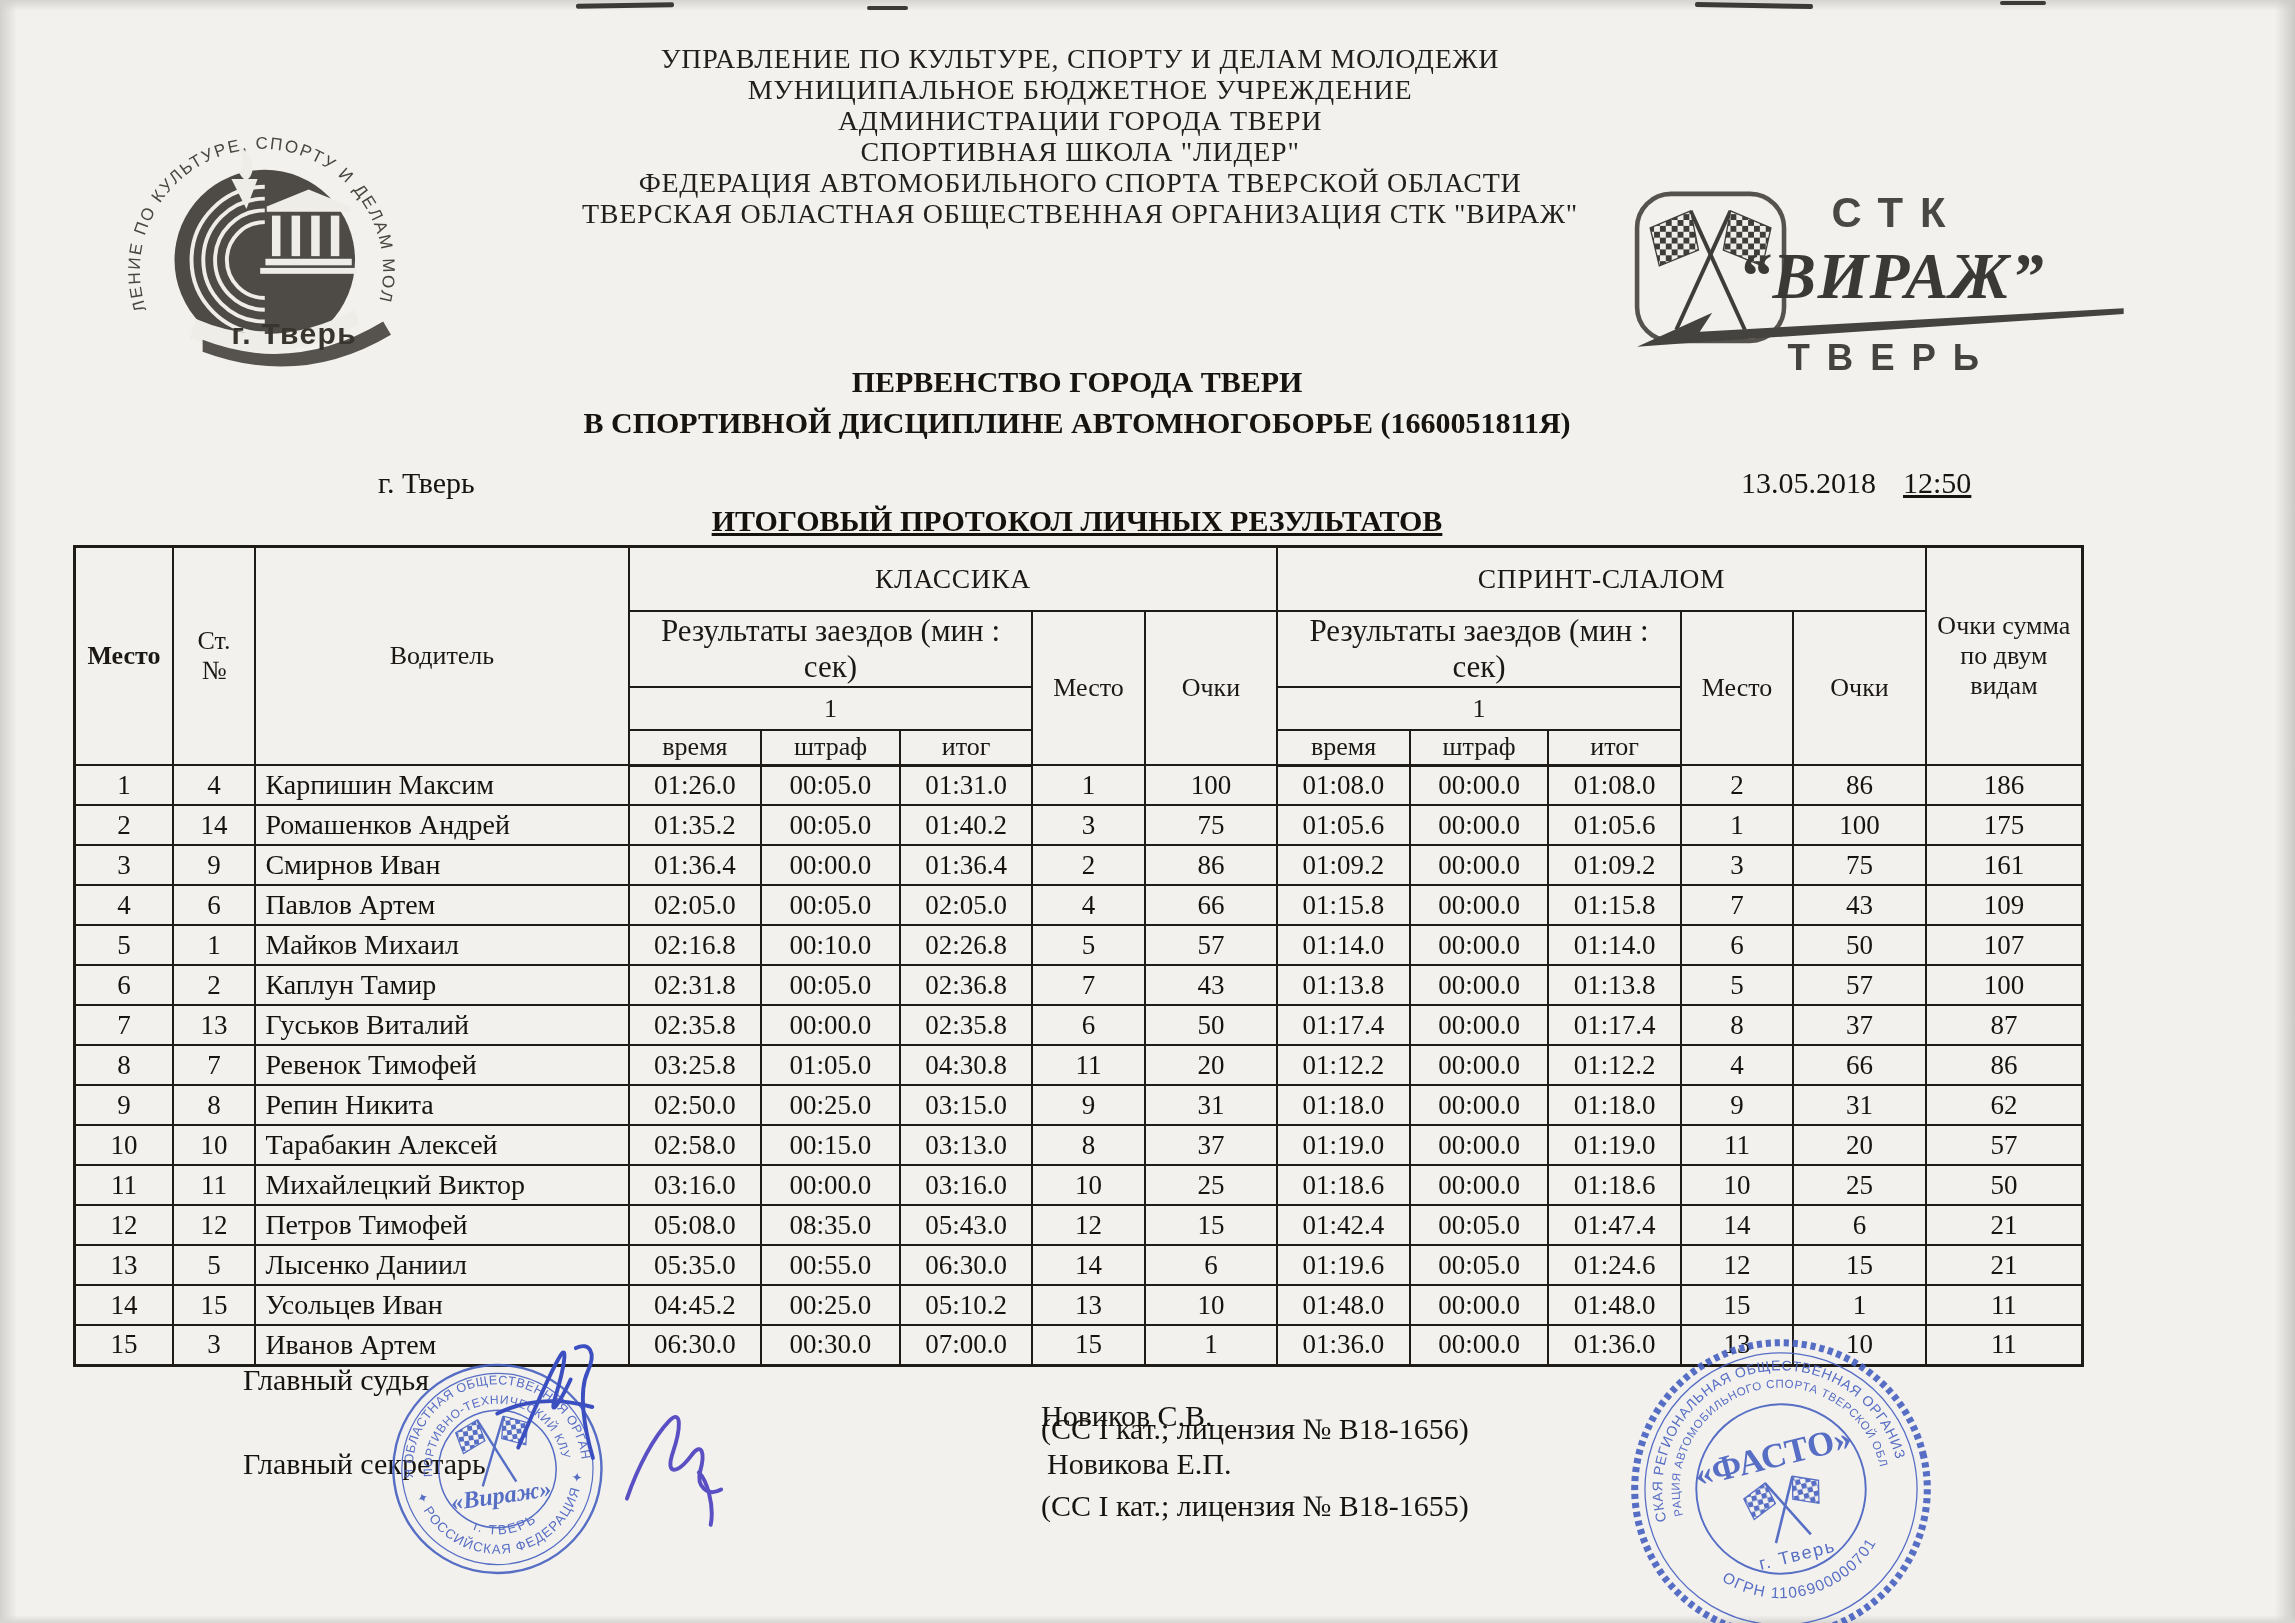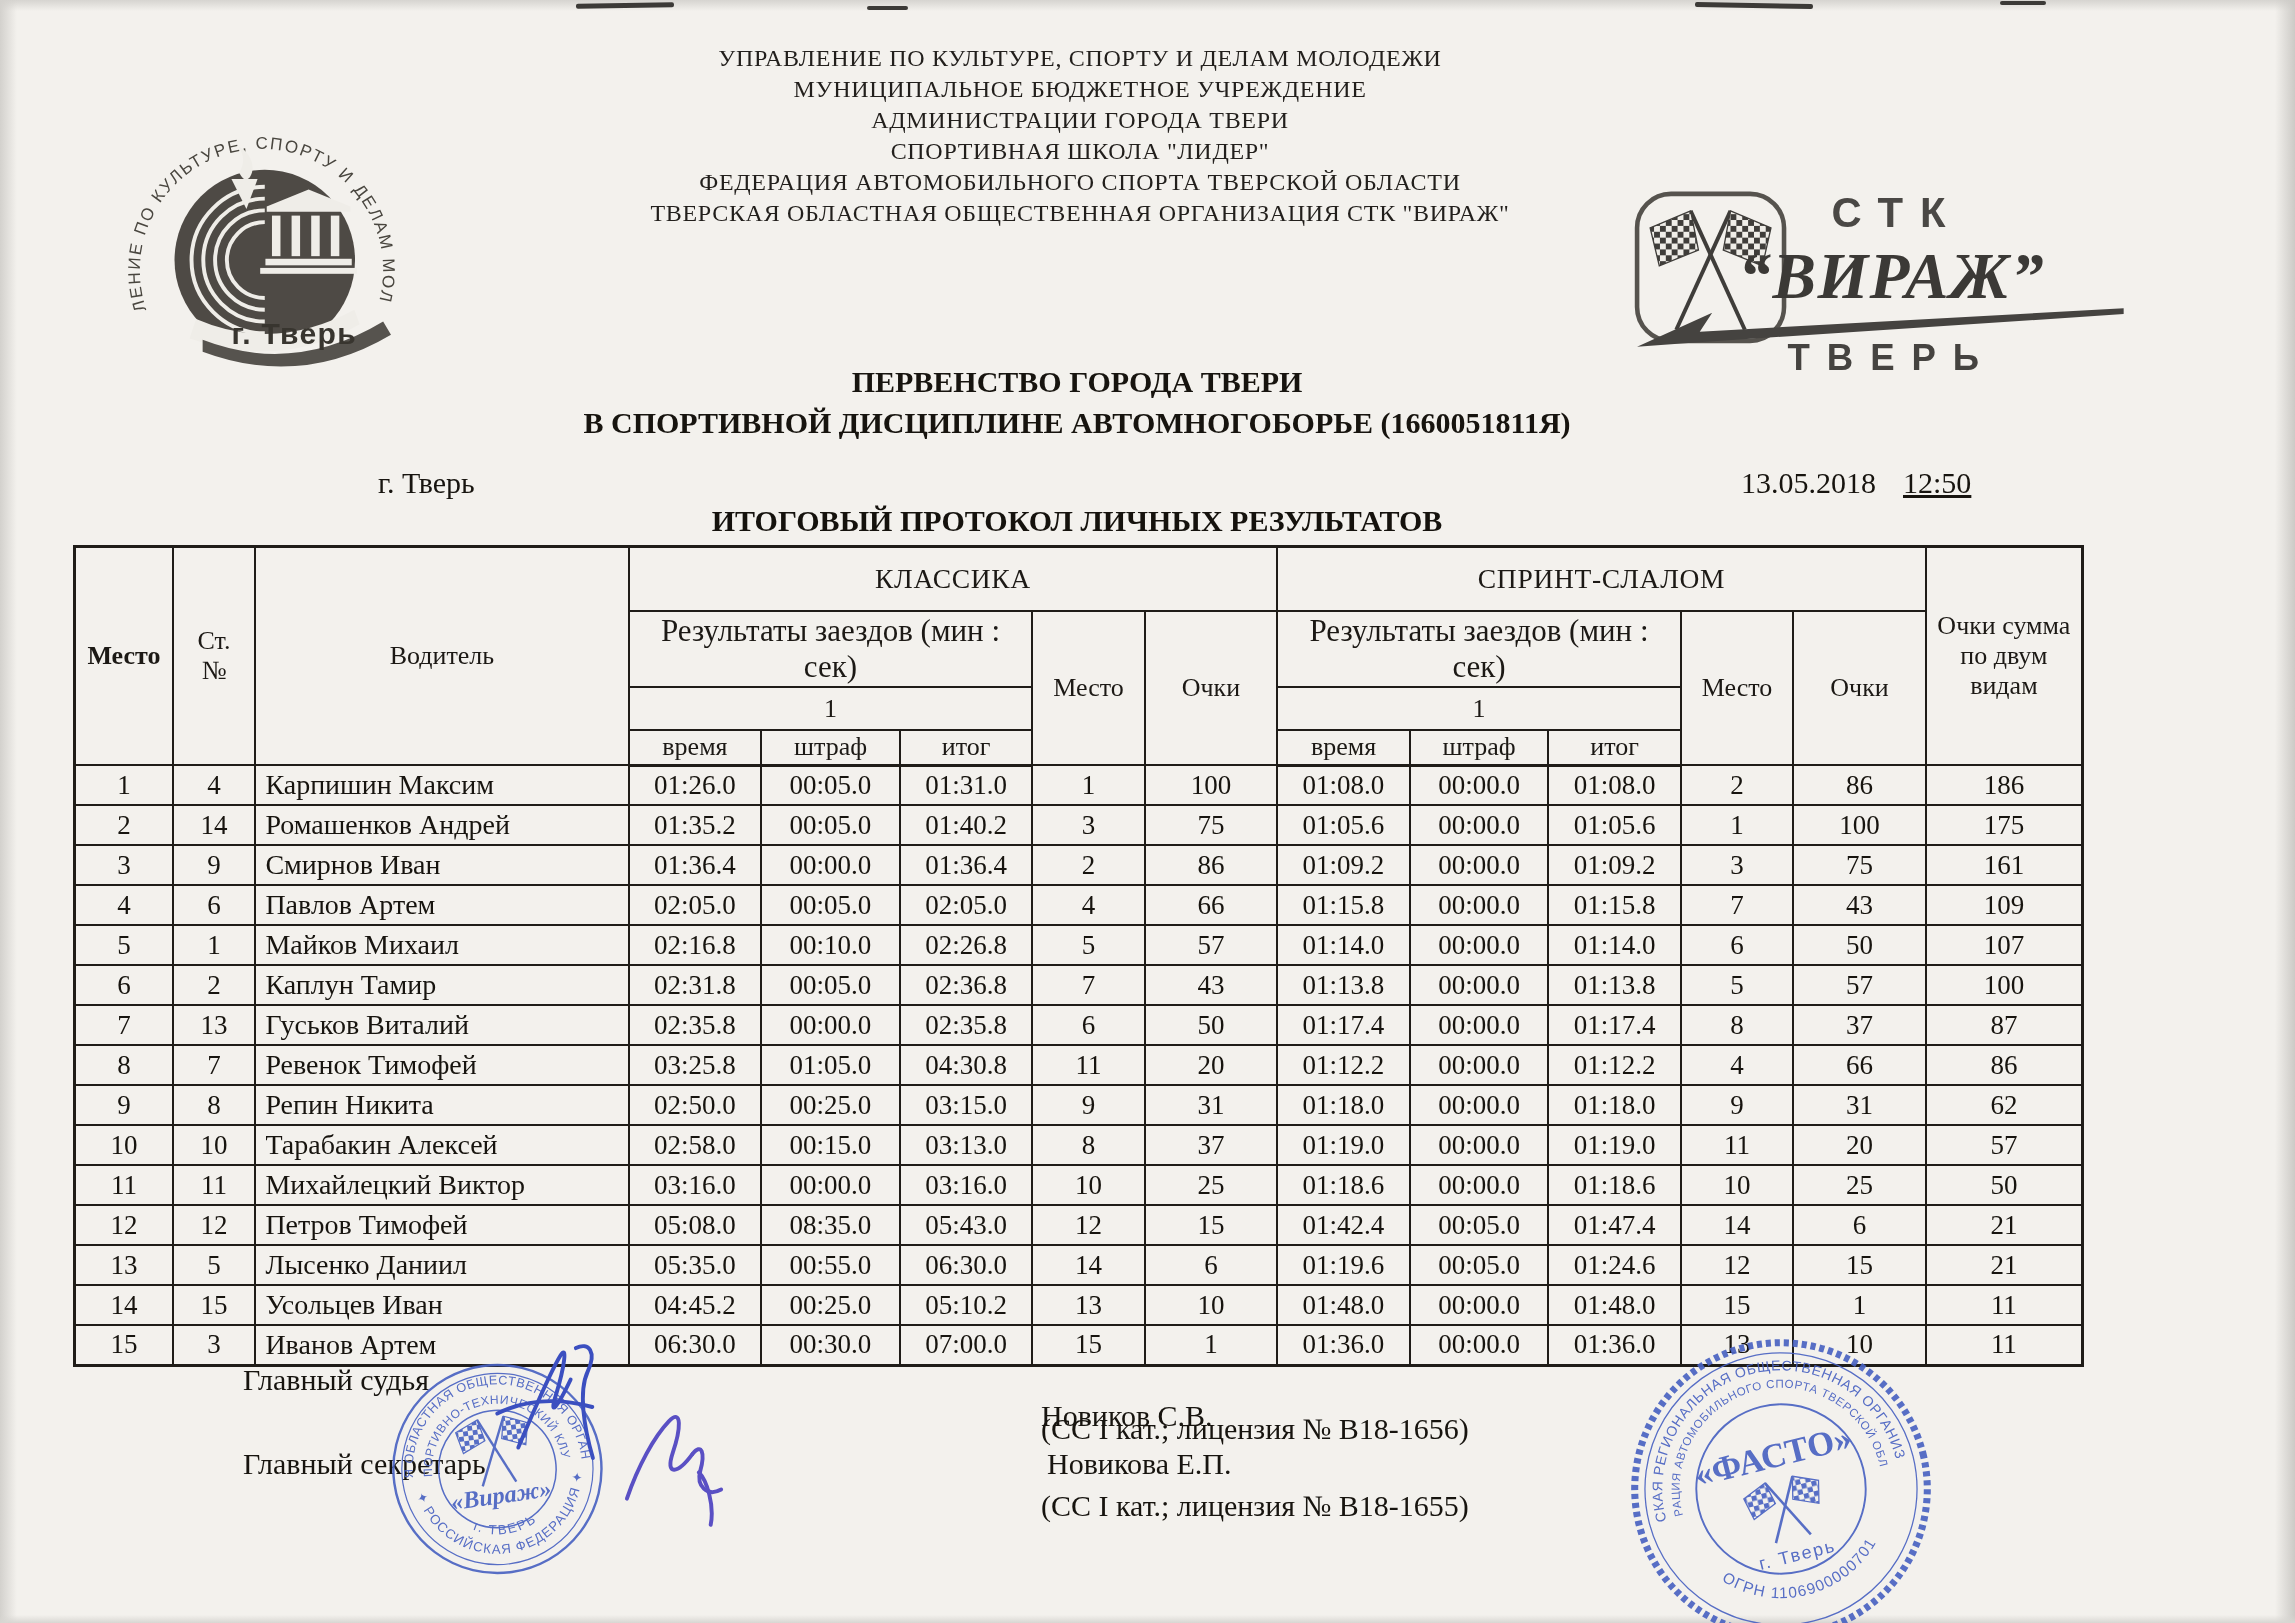--- a/index.html
+++ b/index.html
@@ -6,27 +6,27 @@
   body{width:2295px;height:1623px;background:#e9e7e3;font-family:"Liberation Serif","DejaVu Serif",serif;color:#1e1b18;}
   .page{position:relative;width:2295px;height:1623px;background:#f3f1ed;overflow:hidden;}
   
   .edge{position:absolute;pointer-events:none;}
   .edge.top{left:0;top:0;width:2295px;height:10.5px;background:linear-gradient(#d6d4d0,rgba(214,212,208,0));}
   .edge.left{left:0;top:0;width:17px;height:1623px;background:linear-gradient(90deg,#d3d1cd,rgba(211,209,205,0));}
   .edge.right{right:0;top:0;width:19.6px;height:1623px;background:linear-gradient(270deg,#cccac6,rgba(204,202,198,0));}
   .edge.bottom{left:0;bottom:0;width:2295px;height:7.9px;background:linear-gradient(0deg,#d8d6d2,rgba(216,214,210,0));}
   .artifact{position:absolute;background:#3c3a37;border-radius:2px;}
   
-  .org-block{position:absolute;left:491px;top:43px;width:1178px;text-align:center;font-size:24px;line-height:31px;letter-spacing:0.7px;color:#221f1c;}
+  .org-block{position:absolute;left:491px;top:43px;width:1178px;text-align:center;font-size:28px;line-height:31px;letter-spacing:0.7px;color:#221f1c;}
   .title-block{position:absolute;left:262px;top:361px;width:1630px;text-align:center;font-weight:bold;font-size:30px;line-height:41px;color:#17140f;}
   .meta-row{position:absolute;left:0;top:466px;width:2295px;font-size:30px;color:#17140f;}
   .meta-city{position:absolute;left:378px;}
   .meta-date{position:absolute;left:1741px;}
   .meta-time{position:absolute;left:1903px;text-decoration:underline;}
-  .protocol-title{position:absolute;left:262px;top:504px;width:1630px;text-align:center;font-weight:bold;font-size:30px;color:#15120d;}
+  .protocol-title{position:absolute;left:262px;top:504px;width:1630px;text-align:center;font-weight:bold;font-size:30px;color:#15120d;text-decoration:underline;}
   
   table.results{position:absolute;left:73px;top:545px;width:2011px;border-collapse:collapse;table-layout:fixed;background:transparent;}
   table.results,table.results th,table.results td{border:2px solid #1f1c18;}
   table.results{border-width:3.3px;}
   table.results thead tr.h-d th{border-bottom-width:3.3px;border-radius:11px;}
   table.results tbody td{border-top-width:2.6px;}
   table.results th{font-weight:normal;font-size:26px;text-align:center;vertical-align:middle;padding:1.3px 2.6px;color:#1c1915;}
   table.results th.big{font-size:27.5px;letter-spacing:0.7px;}
   table.results th.bold{font-weight:bold;}
   table.results th.small{font-size:31px;}

